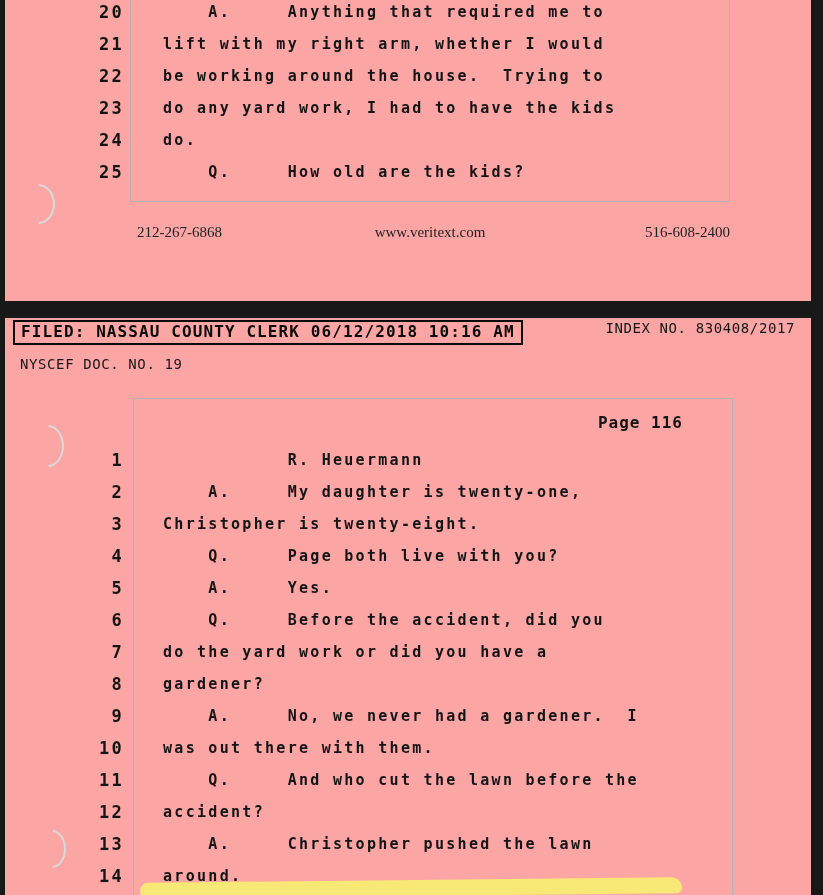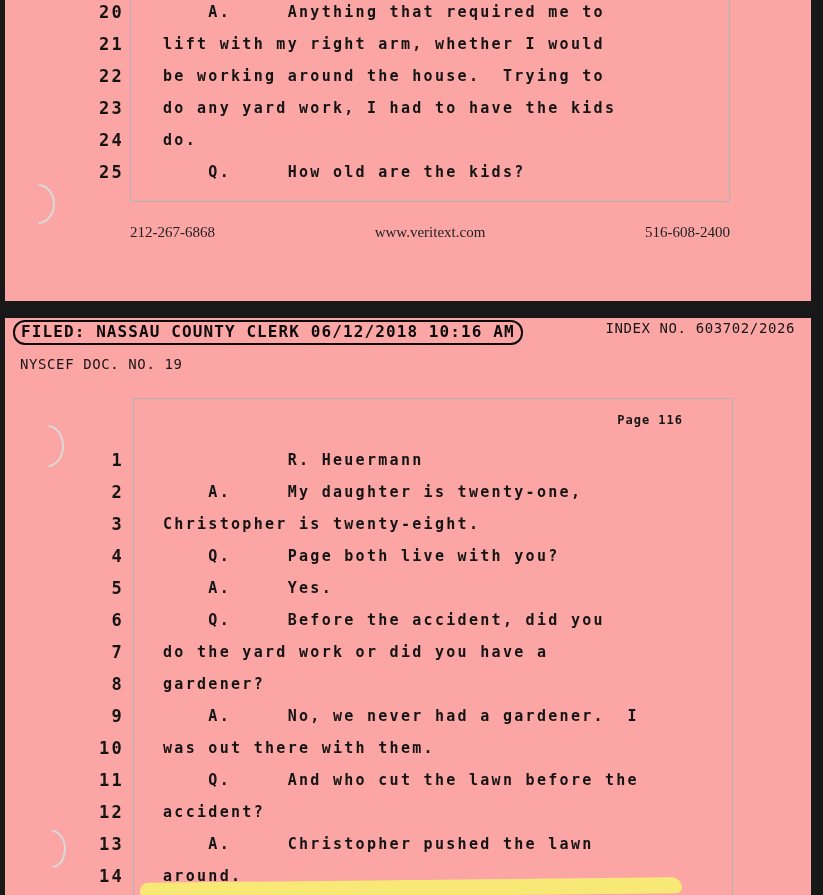--- a/index.html
+++ b/index.html
@@ -18,34 +18,34 @@
   .trow{position:absolute;height:22px;line-height:20px;color:#141414;}
   .lnum{position:absolute;left:83px;width:36px;text-align:right;
         font-weight:bold;font-size:17px;letter-spacing:2.3px;color:#141414;}
   .ltext{position:absolute;left:158px;white-space:pre;
          font-weight:bold;font-size:15px;letter-spacing:2.3px;color:#141414;}
 
   
   .serif{font-family:"Liberation Serif", serif;color:#222;}
   #vtx-name{position:absolute;left:125px;top:206px;width:600px;text-align:center;font-size:15px;}
   #vtx-row{position:absolute;left:125px;top:224px;width:600px;font-size:15px;}
-  #vtx-row .left{position:absolute;left:0;}
+  #vtx-row .left{position:absolute;left:7px;}
   #vtx-row .center{position:absolute;left:0;width:100%;text-align:center;}
   #vtx-row .right{position:absolute;right:0;}
 
   
   #filed-banner{position:absolute;left:8px;top:2px;display:inline-block;
-    border:2.5px solid #0a0a0a;border-radius:12px;padding:0px 6px 1px 6px;
+    border:2.5px solid #0a0a0a;border-radius:0;padding:0px 6px 1px 6px;
     font-weight:bold;font-size:16px;letter-spacing:1.1px;line-height:20px;color:#0a0a0a;white-space:pre;}
   .hmeta{position:absolute;font-size:14px;letter-spacing:0.6px;color:#161616;white-space:pre;}
   #index-no{top:2px;right:16px;}
   #doc-no{top:38px;left:15px;}
   #received{top:27px;right:16px;}
   #page-label{position:absolute;top:95px;right:128px;font-weight:bold;
-    font-size:12px;letter-spacing:1px;color:#141414;}
+    font-size:16px;letter-spacing:1px;color:#141414;}
 
   
   #highlight{position:absolute;left:135px;top:562px;width:542px;height:16px;
     background:#f7ef72;border-radius:9px 12px 6px 8px;transform:rotate(-0.6deg);opacity:0.92;}
 
   
   .arc{position:absolute;border:2px solid #d9d9d9;border-radius:50%;
     clip-path:inset(0 0 0 52%);background:transparent;}
   #arc1{left:16px;top:184px;width:30px;height:36px;}
   #arc2{left:27px;top:107px;width:28px;height:38px;}
@@ -88,21 +88,21 @@
       <span class="left serif">212-267-6868</span>
       <span class="center serif">www.veritext.com</span>
       <span class="right serif">516-608-2400</span>
     </div>
 
     <div class="arc" id="arc1"></div>
   </div>
 
   <div class="page" id="page2">
     <div id="filed-banner">FILED: NASSAU COUNTY CLERK 06/12/2018 10:16 AM</div>
-    <div class="hmeta" id="index-no">INDEX NO. 603702/2026</div>
+    <div class="hmeta" id="index-no">INDEX NO. 830408/2017</div>
     <div class="hmeta" id="doc-no">NYSCEF DOC. NO. 19</div>
 
     <div class="tbox" id="p2box"></div>
     <div id="page-label">Page 116</div>
 
     <div class="trow" style="top:132px">
       <span class="lnum">1</span>
       <span class="ltext">           R. Heuermann</span>
     </div>
     <div class="trow" style="top:164px">

